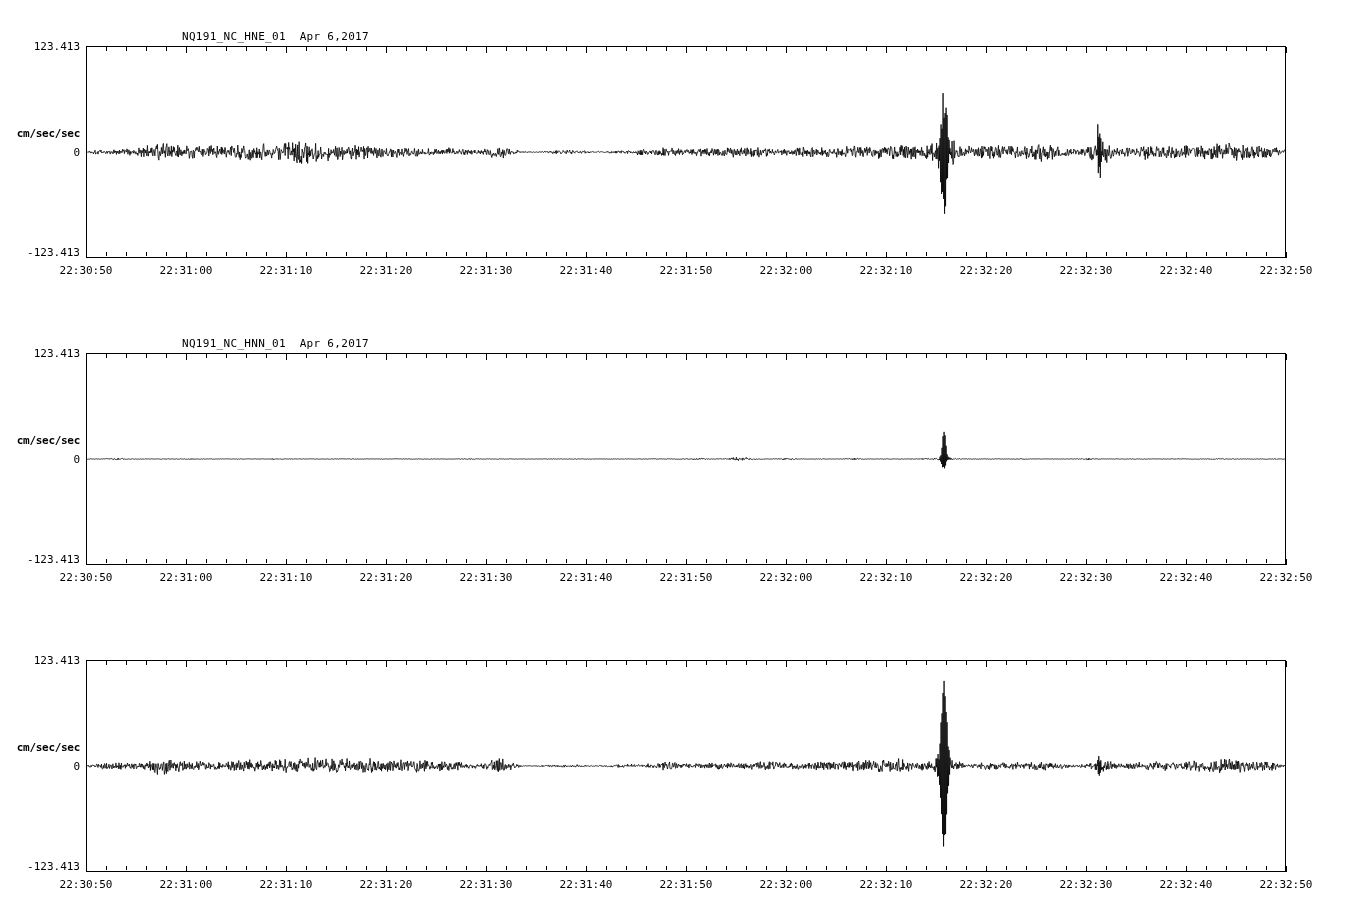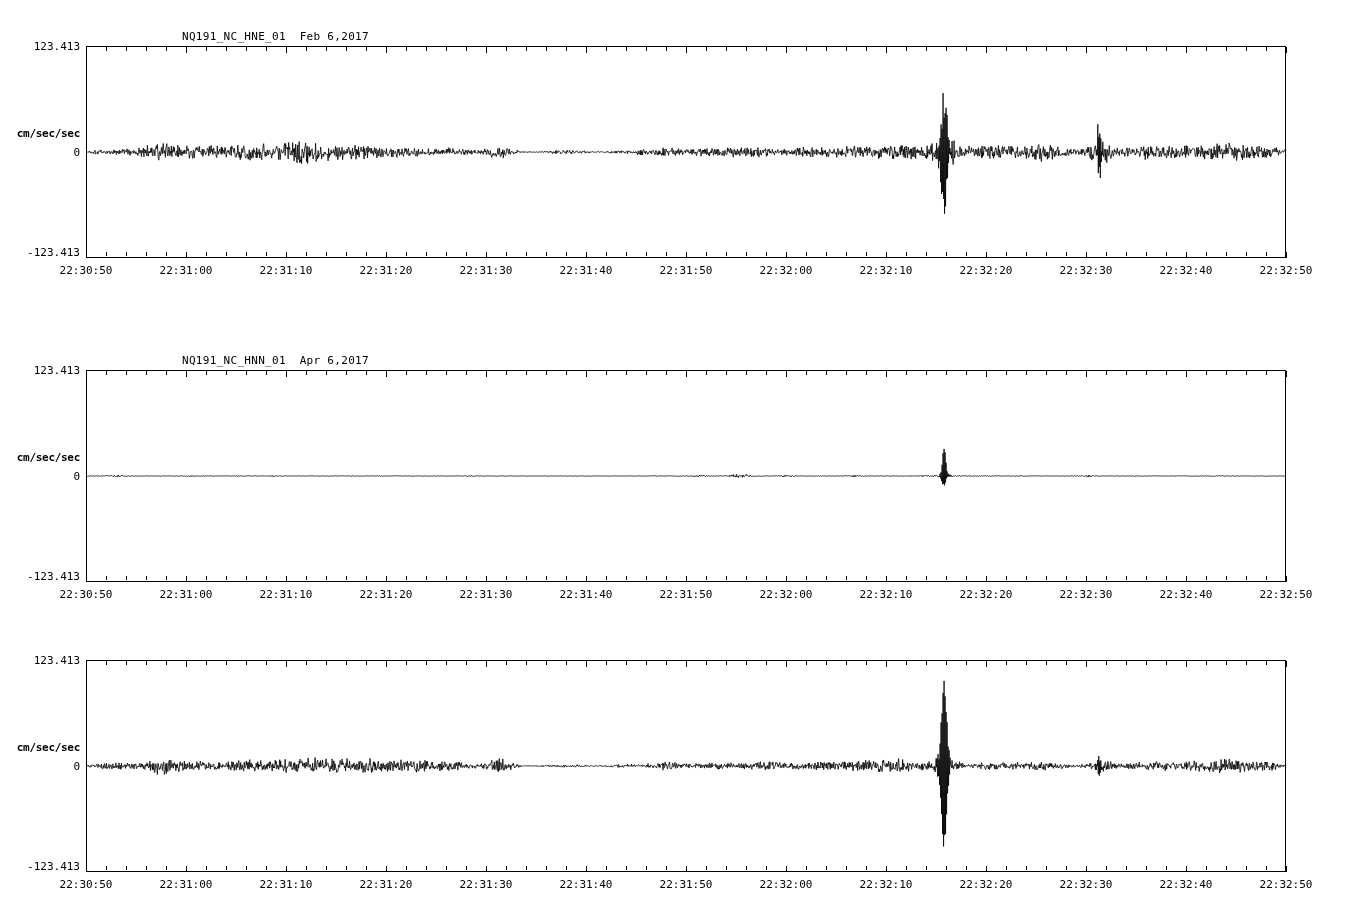--- a/index.html
+++ b/index.html
@@ -19,21 +19,21 @@
     width: 1358px;
     height: 924px;
   }
   .panel {
     position: absolute;
     left: 0;
     width: 1358px;
     height: 290px;
   }
   #panel-0 { top: 8px; }
-  #panel-1 { top: 332px; }
+  #panel-1 { top: 315px; }
   #panel-2 { top: 622px; }
 
   .plot-area {
     position: absolute;
     left: 86px;
     top: 38px;
     width: 1200px;
     height: 212px;
     border: 1px solid #000000;
     box-sizing: border-box;
@@ -102,21 +102,21 @@
     top: 0;
     display: block;
   }
 </style>
 </head>
 <body>
 
 <div class="page">
 
   <div class="panel" id="panel-0">
-    <div class="panel-title">NQ191_NC_HNE_01  Feb 6,2017</div>
+    <div class="panel-title">NQ191_NC_HNE_01  Apr 6,2017</div>
     <div class="yunits">cm/sec/sec</div>
     <div class="ylabel-top">123.413</div>
     <div class="ylabel-zero">0</div>
     <div class="ylabel-bot">-123.413</div>
     <div class="plot-area">
       <svg class="trace" width="1198" height="210" viewBox="0 0 1198 210">
           <path d="M0.00 105.60L0.50 104.90L1.00 104.88L1.50 104.93L2.00 105.36L2.50 104.12L3.00 105.40L3.49 105.77L3.99 104.77L4.49 106.07L4.99 105.55L5.49 104.91L5.99 105.44L6.49 106.88L6.99 105.45L7.49 104.92L7.99 103.18L8.49 106.97L8.98 106.83L9.48 106.17L9.98 105.58L10.48 104.70L10.98 107.15L11.48 104.58L11.98 104.65L12.48 103.65L12.98 103.54L13.48 104.59L13.98 102.98L14.48 105.66L14.98 104.93L15.47 105.52L15.97 106.05L16.47 104.66L16.97 104.65L17.47 104.47L17.97 105.26L18.47 106.30L18.97 106.65L19.47 104.56L19.97 104.13L20.47 106.31L20.97 104.52L21.46 104.52L21.96 104.62L22.46 104.31L22.96 106.64L23.46 107.14L23.96 104.58L24.46 105.38L24.96 104.61L25.46 105.21L25.96 106.91L26.46 104.90L26.95 102.75L27.45 105.78L27.95 103.80L28.45 105.23L28.95 104.13L29.45 107.45L29.95 104.22L30.45 105.71L30.95 104.15L31.45 105.40L31.95 106.90L32.45 103.12L32.95 106.44L33.44 104.25L33.94 104.95L34.44 104.61L34.94 105.81L35.44 102.32L35.94 104.36L36.44 103.56L36.94 102.64L37.44 106.67L37.94 103.60L38.44 103.62L38.94 104.61L39.43 104.98L39.93 101.81L40.43 103.00L40.93 107.25L41.43 105.02L41.93 102.82L42.43 104.75L42.93 108.38L43.43 104.41L43.93 106.81L44.43 105.25L44.92 104.47L45.42 104.74L45.92 104.45L46.42 106.22L46.92 103.36L47.42 104.34L47.92 106.27L48.42 106.71L48.92 104.59L49.42 106.60L49.92 107.20L50.42 106.02L50.92 108.46L51.41 105.56L51.91 100.89L52.41 102.55L52.91 106.29L53.41 103.01L53.91 103.52L54.41 109.73L54.91 103.56L55.41 105.63L55.91 104.14L56.41 101.03L56.91 109.78L57.40 102.25L57.90 103.05L58.40 106.10L58.90 102.86L59.40 106.15L59.90 108.97L60.40 98.39L60.90 106.14L61.40 109.14L61.90 104.49L62.40 106.01L62.89 104.25L63.39 105.63L63.89 101.32L64.39 105.39L64.89 100.82L65.39 107.99L65.89 108.91L66.39 103.65L66.89 102.57L67.39 104.46L67.89 108.82L68.39 101.89L68.89 100.46L69.38 98.80L69.88 102.01L70.38 97.27L70.88 106.47L71.38 111.52L71.88 113.15L72.38 104.69L72.88 104.53L73.38 108.82L73.88 106.72L74.38 100.43L74.88 104.01L75.37 106.96L75.87 98.43L76.37 96.42L76.87 106.13L77.37 106.09L77.87 103.66L78.37 110.33L78.87 101.27L79.37 98.93L79.87 96.64L80.37 107.00L80.87 109.02L81.36 105.77L81.86 99.86L82.36 102.56L82.86 108.73L83.36 104.40L83.86 106.91L84.36 98.94L84.86 109.60L85.36 103.35L85.86 105.18L86.36 99.60L86.85 104.41L87.35 100.51L87.85 105.76L88.35 106.53L88.85 108.47L89.35 105.51L89.85 103.89L90.35 109.25L90.85 98.13L91.35 109.99L91.85 105.52L92.35 100.44L92.84 107.56L93.34 108.00L93.84 102.72L94.34 104.41L94.84 108.89L95.34 104.66L95.84 106.98L96.34 106.80L96.84 103.47L97.34 106.51L97.84 102.90L98.34 105.61L98.84 106.69L99.33 106.76L99.83 98.85L100.33 103.62L100.83 102.70L101.33 101.66L101.83 105.04L102.33 111.37L102.83 108.88L103.33 104.64L103.83 104.30L104.33 103.99L104.82 104.96L105.32 110.09L105.82 111.40L106.32 103.18L106.82 104.37L107.32 110.92L107.82 104.19L108.32 103.91L108.82 101.37L109.32 100.46L109.82 103.25L110.32 100.47L110.81 101.19L111.31 103.97L111.81 104.86L112.31 99.25L112.81 104.73L113.31 104.89L113.81 104.22L114.31 107.22L114.81 107.68L115.31 102.03L115.81 109.46L116.31 107.46L116.81 102.25L117.30 104.51L117.80 104.18L118.30 107.57L118.80 107.34L119.30 105.93L119.80 105.71L120.30 101.39L120.80 102.46L121.30 102.20L121.80 108.96L122.30 99.44L122.79 104.14L123.29 106.48L123.79 98.71L124.29 98.50L124.79 104.58L125.29 102.21L125.79 107.68L126.29 103.27L126.79 101.01L127.29 106.48L127.79 105.85L128.29 104.72L128.78 106.38L129.28 109.08L129.78 110.61L130.28 98.97L130.78 106.52L131.28 107.36L131.78 104.09L132.28 104.07L132.78 102.00L133.28 106.58L133.78 106.15L134.28 99.93L134.78 107.50L135.27 100.64L135.77 105.82L136.27 102.78L136.77 103.32L137.27 107.09L137.77 100.52L138.27 100.61L138.77 105.22L139.27 110.22L139.77 106.26L140.27 104.54L140.76 103.40L141.26 105.24L141.76 103.58L142.26 107.28L142.76 107.29L143.26 102.58L143.76 100.10L144.26 108.65L144.76 98.90L145.26 100.53L145.76 101.56L146.26 102.80L146.75 105.51L147.25 101.12L147.75 104.41L148.25 109.78L148.75 110.23L149.25 110.12L149.75 106.32L150.25 107.24L150.75 98.05L151.25 103.22L151.75 107.79L152.25 110.47L152.75 104.93L153.24 112.66L153.74 107.41L154.24 110.52L154.74 101.44L155.24 102.69L155.74 105.65L156.24 101.65L156.74 98.89L157.24 102.99L157.74 103.34L158.24 109.43L158.74 111.20L159.23 109.71L159.73 109.29L160.23 106.91L160.73 109.93L161.23 112.34L161.73 109.15L162.23 102.84L162.73 111.97L163.23 113.22L163.73 105.36L164.23 110.70L164.73 111.33L165.22 103.23L165.72 110.03L166.22 110.55L166.72 101.51L167.22 105.27L167.72 103.69L168.22 107.02L168.72 105.84L169.22 111.00L169.72 100.78L170.22 110.71L170.71 104.74L171.21 106.21L171.71 107.22L172.21 102.05L172.71 111.00L173.21 104.82L173.71 106.66L174.21 109.60L174.71 112.77L175.21 104.93L175.71 104.35L176.21 98.06L176.70 96.64L177.20 104.87L177.70 106.67L178.20 109.45L178.70 104.77L179.20 107.45L179.70 109.06L180.20 102.85L180.70 105.58L181.20 108.03L181.70 104.39L182.20 102.95L182.69 103.71L183.19 107.07L183.69 106.69L184.19 108.31L184.69 111.12L185.19 105.91L185.69 107.80L186.19 102.38L186.69 103.66L187.19 106.66L187.69 106.22L188.19 104.83L188.69 102.29L189.18 100.87L189.68 99.08L190.18 101.44L190.68 103.13L191.18 104.55L191.68 112.73L192.18 101.12L192.68 106.43L193.18 112.53L193.68 107.03L194.18 102.56L194.68 103.94L195.17 104.35L195.67 106.08L196.17 105.59L196.67 103.25L197.17 98.99L197.67 96.47L198.17 108.53L198.67 96.45L199.17 100.85L199.67 101.02L200.17 102.13L200.67 100.20L201.16 111.87L201.66 95.45L202.16 102.08L202.66 100.56L203.16 107.80L203.66 108.02L204.16 105.79L204.66 103.86L205.16 108.13L205.66 95.66L206.16 104.86L206.65 101.91L207.15 113.91L207.65 101.23L208.15 110.26L208.65 97.21L209.15 104.82L209.65 114.17L210.15 115.90L210.65 97.93L211.15 111.01L211.65 112.51L212.15 94.61L212.64 115.62L213.14 112.99L213.64 115.15L214.14 109.06L214.64 116.62L215.14 102.06L215.64 105.03L216.14 105.02L216.64 110.88L217.14 107.47L217.64 100.73L218.14 99.69L218.63 95.95L219.13 102.61L219.63 114.81L220.13 99.17L220.63 116.43L221.13 105.83L221.63 107.90L222.13 99.82L222.63 109.81L223.13 103.58L223.63 108.70L224.13 104.38L224.63 102.59L225.12 101.77L225.62 107.96L226.12 112.04L226.62 109.99L227.12 107.20L227.62 107.04L228.12 106.06L228.62 96.34L229.12 114.50L229.62 111.51L230.12 108.56L230.62 111.83L231.11 103.60L231.61 110.27L232.11 108.08L232.61 107.20L233.11 106.92L233.61 99.97L234.11 104.53L234.61 111.98L235.11 108.77L235.61 107.41L236.11 106.96L236.61 109.51L237.10 105.38L237.60 106.48L238.10 105.12L238.60 107.22L239.10 107.11L239.60 107.29L240.10 107.54L240.60 107.03L241.10 113.90L241.60 101.38L242.10 110.59L242.60 106.29L243.09 107.90L243.59 107.84L244.09 102.75L244.59 106.29L245.09 106.15L245.59 104.73L246.09 105.68L246.59 102.48L247.09 105.26L247.59 108.23L248.09 104.37L248.58 99.29L249.08 109.62L249.58 108.11L250.08 100.81L250.58 112.46L251.08 112.30L251.58 106.16L252.08 100.50L252.58 101.99L253.08 109.56L253.58 104.20L254.08 107.39L254.57 106.82L255.07 100.21L255.57 112.81L256.07 108.86L256.57 105.08L257.07 103.21L257.57 107.47L258.07 107.06L258.57 104.38L259.07 105.88L259.57 106.25L260.07 102.15L260.56 106.08L261.06 102.46L261.56 100.12L262.06 100.65L262.56 105.78L263.06 107.32L263.56 103.84L264.06 110.87L264.56 112.12L265.06 104.46L265.56 101.07L266.06 108.85L266.56 105.49L267.05 105.72L267.55 103.64L268.05 98.17L268.55 104.44L269.05 112.30L269.55 102.11L270.05 107.77L270.55 102.92L271.05 107.83L271.55 99.65L272.05 110.12L272.55 105.48L273.04 104.70L273.54 103.44L274.04 100.06L274.54 102.05L275.04 104.56L275.54 103.17L276.04 104.50L276.54 99.37L277.04 112.10L277.54 101.48L278.04 108.21L278.54 108.43L279.03 103.95L279.53 100.98L280.03 100.97L280.53 110.99L281.03 99.23L281.53 105.14L282.03 104.39L282.53 103.00L283.03 100.96L283.53 104.96L284.03 106.46L284.52 101.14L285.02 106.37L285.52 106.18L286.02 103.57L286.52 108.44L287.02 105.21L287.52 100.58L288.02 104.42L288.52 106.36L289.02 101.46L289.52 108.98L290.02 110.98L290.51 106.04L291.01 102.90L291.51 108.68L292.01 109.06L292.51 101.26L293.01 103.69L293.51 109.20L294.01 110.20L294.51 106.89L295.01 101.91L295.51 106.15L296.01 109.50L296.50 105.69L297.00 103.50L297.50 104.48L298.00 105.08L298.50 107.03L299.00 105.73L299.50 101.47L300.00 107.81L300.50 107.89L301.00 108.95L301.50 107.08L302.00 106.71L302.50 104.78L302.99 105.03L303.49 102.26L303.99 101.80L304.49 109.95L304.99 103.00L305.49 106.97L305.99 110.05L306.49 103.04L306.99 105.38L307.49 106.47L307.99 105.90L308.49 104.30L308.98 105.88L309.48 108.83L309.98 110.50L310.48 105.33L310.98 102.13L311.48 105.52L311.98 102.12L312.48 108.41L312.98 105.35L313.48 105.49L313.98 106.38L314.48 107.57L314.97 101.88L315.47 106.69L315.97 106.96L316.47 109.41L316.97 105.41L317.47 105.95L317.97 101.09L318.47 104.41L318.97 103.36L319.47 101.79L319.97 107.36L320.47 104.08L320.96 103.81L321.46 101.58L321.96 108.93L322.46 106.52L322.96 107.56L323.46 107.71L323.96 105.98L324.46 104.11L324.96 104.24L325.46 106.25L325.96 107.12L326.46 106.99L326.95 105.28L327.45 101.44L327.95 105.33L328.45 108.80L328.95 109.31L329.45 106.61L329.95 103.76L330.45 109.22L330.95 106.67L331.45 102.12L331.95 107.32L332.45 106.58L332.94 106.63L333.44 104.65L333.94 106.41L334.44 105.55L334.94 107.07L335.44 102.39L335.94 105.59L336.44 106.13L336.94 105.93L337.44 105.14L337.94 107.20L338.43 105.69L338.93 106.82L339.43 106.31L339.93 105.67L340.43 106.10L340.93 105.26L341.43 101.49L341.93 106.74L342.43 108.11L342.93 106.90L343.43 105.00L343.93 107.01L344.42 105.28L344.92 104.82L345.42 105.48L345.92 106.56L346.42 107.65L346.92 104.84L347.42 106.59L347.92 102.18L348.42 105.39L348.92 103.10L349.42 102.24L349.92 106.55L350.41 105.05L350.91 105.19L351.41 103.31L351.91 106.87L352.41 106.19L352.91 104.45L353.41 106.71L353.91 104.43L354.41 105.38L354.91 103.08L355.41 107.05L355.91 103.09L356.40 105.37L356.90 103.49L357.40 105.96L357.90 106.31L358.40 105.22L358.90 104.16L359.40 102.42L359.90 106.46L360.40 102.25L360.90 104.99L361.40 104.17L361.90 100.66L362.39 106.25L362.89 101.58L363.39 102.46L363.89 105.62L364.39 105.87L364.89 105.67L365.39 105.77L365.89 101.53L366.39 105.21L366.89 103.81L367.39 105.52L367.89 107.08L368.38 105.81L368.88 106.71L369.38 105.77L369.88 104.09L370.38 105.26L370.88 106.56L371.38 104.89L371.88 104.87L372.38 102.63L372.88 105.12L373.38 104.91L373.88 105.37L374.38 107.22L374.87 104.95L375.37 103.55L375.87 102.24L376.37 104.63L376.87 107.47L377.37 105.44L377.87 107.74L378.37 103.19L378.87 105.56L379.37 104.07L379.87 103.56L380.37 107.39L380.86 103.35L381.36 103.12L381.86 105.37L382.36 105.93L382.86 104.14L383.36 106.55L383.86 104.32L384.36 103.26L384.86 107.34L385.36 104.90L385.86 104.36L386.36 104.28L386.85 103.77L387.35 105.92L387.85 103.02L388.35 105.22L388.85 105.85L389.35 105.75L389.85 106.49L390.35 105.94L390.85 105.85L391.35 103.30L391.85 105.73L392.35 105.48L392.84 104.31L393.34 106.96L393.84 104.99L394.34 103.48L394.84 105.77L395.34 104.63L395.84 106.11L396.34 107.43L396.84 104.02L397.34 104.71L397.84 101.90L398.34 105.02L398.83 103.85L399.33 107.36L399.83 107.50L400.33 102.65L400.83 103.87L401.33 103.76L401.83 107.43L402.33 107.57L402.83 107.06L403.33 103.54L403.83 107.32L404.33 108.94L404.82 110.50L405.32 107.30L405.82 108.38L406.32 106.15L406.82 107.30L407.32 108.51L407.82 107.46L408.32 106.25L408.82 108.50L409.32 109.52L409.82 106.89L410.32 106.64L410.81 101.67L411.31 106.03L411.81 107.54L412.31 100.92L412.81 103.99L413.31 109.46L413.81 109.58L414.31 108.16L414.81 104.93L415.31 106.80L415.81 102.62L416.30 111.06L416.80 104.40L417.30 103.39L417.80 107.93L418.30 108.51L418.80 107.66L419.30 104.87L419.80 101.73L420.30 101.80L420.80 102.11L421.30 106.19L421.80 106.93L422.29 101.95L422.79 105.81L423.29 107.40L423.79 104.90L424.29 105.06L424.79 104.23L425.29 105.28L425.79 104.91L426.29 105.06L426.79 107.07L427.29 106.18L427.79 105.62L428.28 105.15L428.78 106.27L429.28 105.07L429.78 105.89L430.28 102.99L430.78 104.73L431.28 104.36L431.78 103.96L432.28 105.01L432.78 105.18L433.28 105.69L433.78 104.61L434.27 105.17L434.77 105.05L435.27 104.94L435.77 104.74L436.27 105.55L436.77 104.55L437.27 105.12L437.77 105.33L438.27 104.66L438.77 104.79L439.27 105.37L439.77 104.82L440.26 105.60L440.76 105.15L441.26 105.01L441.76 104.83L442.26 104.58L442.76 105.34L443.26 104.58L443.76 105.05L444.26 104.96L444.76 105.29L445.26 105.33L445.76 105.31L446.25 104.74L446.75 105.06L447.25 105.30L447.75 105.21L448.25 105.11L448.75 105.30L449.25 105.10L449.75 104.81L450.25 105.08L450.75 105.27L451.25 105.11L451.75 105.46L452.25 104.72L452.74 104.79L453.24 104.70L453.74 105.30L454.24 105.45L454.74 104.51L455.24 104.38L455.74 104.81L456.24 105.46L456.74 105.28L457.24 104.83L457.74 104.03L458.24 105.10L458.73 104.96L459.23 104.59L459.73 104.74L460.23 104.99L460.73 104.42L461.23 105.95L461.73 105.67L462.23 105.00L462.73 104.42L463.23 105.28L463.73 104.17L464.23 105.27L464.72 105.22L465.22 105.13L465.72 106.67L466.22 105.89L466.72 104.51L467.22 104.95L467.72 106.04L468.22 105.91L468.72 103.67L469.22 106.79L469.72 103.60L470.22 104.18L470.71 105.79L471.21 104.32L471.71 103.83L472.21 103.97L472.71 104.45L473.21 104.94L473.71 106.71L474.21 105.99L474.71 106.22L475.21 105.56L475.71 104.73L476.21 103.37L476.70 104.48L477.20 105.19L477.70 105.36L478.20 104.53L478.70 105.82L479.20 106.82L479.70 104.36L480.20 103.11L480.70 104.99L481.20 105.38L481.70 104.72L482.20 104.31L482.69 103.08L483.19 105.46L483.69 106.25L484.19 105.01L484.69 106.83L485.19 105.39L485.69 103.37L486.19 104.54L486.69 104.41L487.19 105.55L487.69 106.19L488.18 104.85L488.68 104.85L489.18 104.23L489.68 104.20L490.18 103.86L490.68 104.65L491.18 105.77L491.68 105.27L492.18 106.01L492.68 105.52L493.18 104.18L493.68 104.84L494.17 105.99L494.67 106.32L495.17 104.54L495.67 104.17L496.17 104.73L496.67 104.59L497.17 103.87L497.67 103.81L498.17 106.25L498.67 104.85L499.17 105.10L499.67 105.39L500.16 104.77L500.66 105.00L501.16 104.69L501.66 105.80L502.16 104.89L502.66 105.93L503.16 105.02L503.66 104.83L504.16 104.95L504.66 104.99L505.16 104.69L505.66 104.51L506.15 105.30L506.65 104.87L507.15 104.97L507.65 105.30L508.15 105.11L508.65 105.22L509.15 105.08L509.65 105.12L510.15 105.13L510.65 104.60L511.15 104.15L511.65 104.32L512.14 105.11L512.64 105.47L513.14 105.07L513.64 104.76L514.14 104.94L514.64 104.62L515.14 104.58L515.64 104.85L516.14 104.97L516.64 105.42L517.14 105.23L517.64 105.47L518.13 105.46L518.63 105.20L519.13 104.96L519.63 104.98L520.13 105.42L520.63 104.33L521.13 104.36L521.63 105.45L522.13 105.94L522.63 106.06L523.13 104.99L523.63 105.29L524.13 106.19L524.62 104.33L525.12 104.76L525.62 105.07L526.12 105.76L526.62 104.75L527.12 104.33L527.62 105.12L528.12 106.01L528.62 104.19L529.12 106.24L529.62 104.31L530.12 105.61L530.61 104.61L531.11 103.98L531.61 103.86L532.11 105.03L532.61 105.52L533.11 104.12L533.61 104.75L534.11 106.16L534.61 103.83L535.11 103.73L535.61 104.50L536.11 104.94L536.60 104.43L537.10 105.77L537.60 105.22L538.10 106.34L538.60 105.72L539.10 104.61L539.60 104.60L540.10 104.09L540.60 106.65L541.10 103.91L541.60 103.75L542.10 104.06L542.59 104.87L543.09 104.34L543.59 106.01L544.09 104.81L544.59 105.20L545.09 105.79L545.59 106.05L546.09 105.04L546.59 104.66L547.09 105.90L547.59 105.24L548.09 105.98L548.58 104.64L549.08 104.69L549.58 105.97L550.08 105.98L550.58 108.00L551.08 103.77L551.58 104.60L552.08 107.17L552.58 107.00L553.08 103.53L553.58 107.74L554.08 103.13L554.57 107.86L555.07 104.56L555.57 107.73L556.07 103.38L556.57 102.31L557.07 103.76L557.57 105.63L558.07 104.85L558.57 107.03L559.07 103.95L559.57 105.01L560.07 105.07L560.56 107.35L561.06 107.28L561.56 106.36L562.06 104.81L562.56 104.34L563.06 103.90L563.56 105.85L564.06 104.32L564.56 106.91L565.06 103.72L565.56 103.61L566.05 103.83L566.55 103.66L567.05 105.83L567.55 105.91L568.05 107.80L568.55 104.10L569.05 103.24L569.55 105.43L570.05 107.26L570.55 108.09L571.05 104.58L571.55 107.58L572.04 103.61L572.54 107.17L573.04 104.30L573.54 106.28L574.04 105.94L574.54 108.46L575.04 106.35L575.54 107.69L576.04 100.70L576.54 108.34L577.04 102.20L577.54 107.80L578.03 108.62L578.53 106.17L579.03 101.91L579.53 103.97L580.03 104.08L580.53 105.30L581.03 104.21L581.53 108.36L582.03 105.32L582.53 104.94L583.03 104.04L583.53 103.95L584.02 103.81L584.52 104.26L585.02 100.93L585.52 103.33L586.02 106.90L586.52 103.35L587.02 103.91L587.52 107.30L588.02 106.65L588.52 108.51L589.02 103.73L589.52 106.42L590.01 104.56L590.51 103.44L591.01 106.37L591.51 101.62L592.01 104.09L592.51 107.54L593.01 103.98L593.51 105.37L594.01 102.66L594.51 105.17L595.01 103.80L595.51 107.75L596.00 106.29L596.50 106.42L597.00 105.19L597.50 104.02L598.00 103.37L598.50 105.74L599.00 103.53L599.50 103.82L600.00 102.48L600.50 104.74L601.00 104.54L601.50 103.40L601.99 106.20L602.49 106.36L602.99 104.74L603.49 106.05L603.99 102.60L604.49 104.03L604.99 107.50L605.49 102.69L605.99 106.19L606.49 102.49L606.99 104.44L607.49 106.35L607.98 105.48L608.48 106.41L608.98 105.14L609.48 108.66L609.98 106.10L610.48 105.90L610.98 103.93L611.48 102.95L611.98 102.40L612.48 104.75L612.98 103.42L613.48 101.87L613.97 109.17L614.47 104.97L614.97 105.05L615.47 103.00L615.97 106.77L616.47 103.19L616.97 104.77L617.47 102.26L617.97 106.65L618.47 102.62L618.97 105.87L619.47 107.54L619.96 101.47L620.46 106.34L620.96 106.58L621.46 108.19L621.96 105.38L622.46 108.94L622.96 105.01L623.46 105.53L623.96 103.67L624.46 105.80L624.96 101.46L625.46 103.12L625.95 104.65L626.45 108.25L626.95 104.40L627.45 102.31L627.95 106.42L628.45 107.31L628.95 102.60L629.45 106.81L629.95 102.98L630.45 102.24L630.95 108.52L631.45 102.38L631.94 103.77L632.44 107.93L632.94 105.28L633.44 105.62L633.94 105.53L634.44 108.22L634.94 107.86L635.44 108.21L635.94 103.83L636.44 105.66L636.94 108.49L637.44 109.06L637.93 103.23L638.43 106.41L638.93 106.48L639.43 107.68L639.93 107.37L640.43 100.83L640.93 104.84L641.43 101.59L641.93 102.81L642.43 104.17L642.93 105.91L643.43 101.05L643.92 102.44L644.42 106.50L644.92 102.72L645.42 105.16L645.92 108.35L646.42 110.25L646.92 103.43L647.42 102.23L647.92 106.24L648.42 107.71L648.92 103.74L649.42 105.85L649.91 108.08L650.41 102.15L650.91 103.78L651.41 106.98L651.91 104.01L652.41 106.43L652.91 108.73L653.41 102.58L653.91 104.96L654.41 100.73L654.91 106.09L655.41 107.03L655.90 106.90L656.40 103.59L656.90 103.54L657.40 106.38L657.90 101.46L658.40 106.90L658.90 109.04L659.40 107.40L659.90 101.07L660.40 100.90L660.90 107.41L661.40 102.61L661.89 105.28L662.39 106.06L662.89 106.69L663.39 107.09L663.89 101.41L664.39 109.69L664.89 104.29L665.39 108.20L665.89 107.60L666.39 109.44L666.89 103.19L667.39 108.22L667.88 103.01L668.38 103.74L668.88 102.93L669.38 103.27L669.88 104.55L670.38 108.40L670.88 100.47L671.38 103.76L671.88 110.16L672.38 106.77L672.88 106.95L673.38 103.12L673.88 107.80L674.37 108.11L674.87 105.43L675.37 103.74L675.87 103.22L676.37 105.98L676.87 103.13L677.37 103.06L677.87 103.96L678.37 101.64L678.87 103.72L679.37 109.39L679.87 106.51L680.36 108.37L680.86 102.55L681.36 104.25L681.86 102.59L682.36 101.91L682.86 106.23L683.36 104.04L683.86 105.80L684.36 106.23L684.86 105.96L685.36 102.30L685.86 105.50L686.35 105.05L686.85 106.53L687.35 107.94L687.85 106.11L688.35 103.76L688.85 105.25L689.35 105.74L689.85 104.79L690.35 103.74L690.85 102.45L691.35 106.04L691.85 105.61L692.34 104.68L692.84 105.31L693.34 104.15L693.84 104.86L694.34 103.50L694.84 107.96L695.34 104.91L695.84 104.73L696.34 103.22L696.84 106.68L697.34 102.09L697.84 106.01L698.33 106.30L698.83 103.47L699.33 106.13L699.83 108.34L700.33 104.00L700.83 104.15L701.33 104.59L701.83 103.55L702.33 106.26L702.83 106.96L703.33 104.94L703.83 106.94L704.32 106.30L704.82 103.56L705.32 104.59L705.82 107.44L706.32 106.04L706.82 104.32L707.32 106.91L707.82 103.17L708.32 102.90L708.82 105.41L709.32 108.58L709.82 104.27L710.31 100.95L710.81 104.32L711.31 101.75L711.81 108.01L712.31 107.89L712.81 100.90L713.31 106.30L713.81 107.27L714.31 107.20L714.81 107.60L715.31 105.23L715.81 109.53L716.30 100.11L716.80 102.07L717.30 103.50L717.80 106.84L718.30 103.76L718.80 106.56L719.30 104.05L719.80 108.91L720.30 103.00L720.80 106.08L721.30 106.84L721.80 104.51L722.29 107.06L722.79 104.89L723.29 108.95L723.79 109.86L724.29 102.78L724.79 101.26L725.29 100.54L725.79 109.69L726.29 104.52L726.79 103.03L727.29 105.82L727.79 107.17L728.28 104.81L728.78 105.37L729.28 102.09L729.78 107.97L730.28 105.86L730.78 103.05L731.28 104.56L731.78 106.26L732.28 105.70L732.78 107.06L733.28 105.18L733.78 107.70L734.27 106.30L734.77 100.56L735.27 108.50L735.77 103.40L736.27 106.92L736.77 107.10L737.27 104.13L737.77 105.43L738.27 102.98L738.77 107.20L739.27 106.09L739.77 109.73L740.26 105.04L740.76 106.24L741.26 109.74L741.76 109.16L742.26 103.47L742.76 102.29L743.26 104.67L743.76 104.79L744.26 106.02L744.76 106.15L745.26 104.73L745.76 106.63L746.25 105.74L746.75 103.34L747.25 102.18L747.75 106.00L748.25 106.71L748.75 106.98L749.25 105.41L749.75 110.37L750.25 104.83L750.75 101.55L751.25 101.81L751.74 107.69L752.24 105.78L752.74 104.32L753.24 104.64L753.74 107.71L754.24 104.15L754.74 108.75L755.24 102.48L755.74 107.35L756.24 107.19L756.74 106.01L757.24 105.75L757.73 106.86L758.23 107.66L758.73 109.72L759.23 104.76L759.73 99.28L760.23 101.32L760.73 106.23L761.23 103.22L761.73 102.31L762.23 102.64L762.73 103.20L763.23 103.11L763.72 101.46L764.22 104.71L764.72 102.82L765.22 108.58L765.72 108.19L766.22 102.30L766.72 103.17L767.22 98.92L767.72 100.08L768.22 108.57L768.72 110.23L769.22 104.86L769.71 104.58L770.21 105.07L770.71 100.26L771.21 103.41L771.71 105.83L772.21 102.31L772.71 100.55L773.21 108.60L773.71 100.48L774.21 104.19L774.71 106.27L775.21 103.34L775.70 108.98L776.20 109.74L776.70 105.36L777.20 104.17L777.70 100.99L778.20 105.70L778.70 102.78L779.20 103.94L779.70 99.89L780.20 108.35L780.70 103.20L781.20 101.64L781.69 102.91L782.19 106.05L782.69 100.32L783.19 101.99L783.69 104.29L784.19 104.50L784.69 108.33L785.19 108.93L785.69 109.63L786.19 103.40L786.69 103.38L787.19 103.08L787.68 108.49L788.18 108.12L788.68 103.33L789.18 106.53L789.68 104.37L790.18 106.29L790.68 105.82L791.18 104.16L791.68 111.66L792.18 105.94L792.68 110.47L793.18 102.54L793.67 105.78L794.17 109.92L794.67 103.01L795.17 101.73L795.67 101.34L796.17 105.60L796.67 101.85L797.17 103.35L797.67 100.02L798.17 105.85L798.67 100.96L799.17 105.05L799.66 102.35L800.16 107.14L800.66 102.63L801.16 101.06L801.66 101.03L802.16 103.37L802.66 108.78L803.16 104.38L803.66 99.29L804.16 100.71L804.66 100.89L805.16 105.06L805.65 111.57L806.15 107.88L806.65 111.93L807.15 105.56L807.65 99.95L808.15 106.26L808.65 104.44L809.15 109.50L809.65 107.38L810.15 104.81L810.65 109.77L811.15 107.00L811.64 108.47L812.14 105.04L812.64 103.69L813.14 99.96L813.64 107.86L814.14 98.26L814.64 104.51L815.14 98.77L815.64 100.55L816.14 108.47L816.64 102.38L817.14 110.35L817.63 99.94L818.13 107.95L818.63 110.89L819.13 99.03L819.63 103.09L820.13 106.38L820.63 110.70L821.13 100.04L821.63 102.00L822.13 107.47L822.63 103.81L823.13 105.67L823.63 101.94L824.12 112.16L824.62 101.91L825.12 107.23L825.62 109.49L826.12 100.41L826.62 108.28L827.12 109.90L827.62 100.61L828.12 99.79L828.62 111.61L829.12 103.06L829.62 104.11L830.11 105.67L830.61 102.07L831.11 105.94L831.61 103.68L832.11 105.55L832.61 103.78L833.11 108.22L833.61 103.89L834.11 104.38L834.61 100.30L835.11 108.83L835.61 103.63L836.10 103.85L836.60 105.41L837.10 109.06L837.60 106.26L838.10 107.58L838.60 110.49L839.10 108.37L839.60 111.75L840.10 98.76L840.60 110.24L841.10 104.80L841.60 106.16L842.09 102.31L842.59 107.08L843.09 107.64L843.59 100.55L844.09 98.48L844.59 106.42L845.09 96.57L845.59 113.58L846.09 106.31L846.59 105.81L847.09 106.96L847.59 109.88L848.08 105.36L848.58 103.65L849.08 111.87L849.58 96.00L850.08 112.14L850.58 102.08L851.08 100.87L851.58 121.30L852.08 98.66L852.58 113.79L853.08 91.20L853.58 135.16L854.07 77.42L854.57 147.01L855.07 81.78L855.57 144.88L856.07 46.13L856.57 151.91L857.07 70.87L857.57 166.73L858.07 66.12L858.57 159.27L859.07 60.71L859.57 132.26L860.06 68.00L860.56 131.02L861.06 90.33L861.56 115.96L862.06 92.85L862.56 106.90L863.06 101.26L863.56 107.91L864.06 104.88L864.56 111.29L865.06 94.09L865.56 110.94L866.05 117.53L866.55 115.52L867.05 93.68L867.55 111.02L868.05 107.67L868.55 107.17L869.05 103.40L869.55 104.78L870.05 103.89L870.55 107.72L871.05 109.43L871.55 108.98L872.04 109.87L872.54 102.32L873.04 99.60L873.54 104.00L874.04 108.70L874.54 101.77L875.04 106.32L875.54 108.34L876.04 106.57L876.54 105.41L877.04 106.52L877.54 109.00L878.03 104.74L878.53 101.77L879.03 107.23L879.53 103.60L880.03 102.89L880.53 104.99L881.03 104.38L881.53 106.35L882.03 98.93L882.53 102.18L883.03 103.55L883.53 105.89L884.02 105.24L884.52 100.69L885.02 103.23L885.52 104.65L886.02 103.77L886.52 102.21L887.02 106.12L887.52 108.88L888.02 104.77L888.52 102.46L889.02 107.43L889.52 105.29L890.01 102.31L890.51 108.16L891.01 109.13L891.51 100.71L892.01 106.89L892.51 109.04L893.01 106.23L893.51 101.72L894.01 103.69L894.51 111.09L895.01 99.04L895.51 110.26L896.00 104.52L896.50 108.37L897.00 99.60L897.50 101.79L898.00 99.89L898.50 101.79L899.00 104.74L899.50 103.81L900.00 101.94L900.50 104.59L901.00 109.03L901.49 100.43L901.99 100.44L902.49 109.35L902.99 111.65L903.49 101.95L903.99 99.05L904.49 103.94L904.99 99.93L905.49 108.89L905.99 106.75L906.49 111.23L906.99 104.75L907.48 109.29L907.98 104.16L908.48 100.56L908.98 100.78L909.48 103.76L909.98 108.19L910.48 108.04L910.98 102.91L911.48 98.37L911.98 110.39L912.48 102.68L912.98 107.20L913.47 110.54L913.97 105.50L914.47 103.64L914.97 102.00L915.47 99.50L915.97 106.94L916.47 102.87L916.97 100.78L917.47 99.83L917.97 104.01L918.47 103.41L918.97 105.07L919.46 106.49L919.96 102.62L920.46 107.34L920.96 103.86L921.46 101.74L921.96 99.19L922.46 103.20L922.96 106.77L923.46 105.08L923.96 99.17L924.46 107.72L924.96 99.62L925.45 104.24L925.95 101.42L926.45 103.95L926.95 105.31L927.45 105.70L927.95 107.38L928.45 110.96L928.95 104.57L929.45 105.70L929.95 104.11L930.45 99.95L930.95 109.77L931.44 109.22L931.94 108.16L932.44 106.25L932.94 104.49L933.44 108.96L933.94 109.03L934.44 105.55L934.94 103.59L935.44 106.89L935.94 106.27L936.44 107.65L936.94 105.88L937.43 102.31L937.93 99.59L938.43 107.64L938.93 105.03L939.43 111.69L939.93 101.08L940.43 106.35L940.93 106.24L941.43 110.45L941.93 109.88L942.43 107.97L942.93 104.99L943.42 101.99L943.92 102.90L944.42 106.05L944.92 98.97L945.42 109.97L945.92 107.36L946.42 109.22L946.92 104.79L947.42 106.76L947.92 112.29L948.42 102.79L948.92 112.45L949.41 105.39L949.91 102.93L950.41 106.47L950.91 100.65L951.41 98.37L951.91 97.58L952.41 110.33L952.91 111.91L953.41 101.55L953.91 110.33L954.41 114.58L954.91 106.00L955.40 105.38L955.90 102.89L956.40 99.70L956.90 108.34L957.40 108.81L957.90 101.96L958.40 109.94L958.90 106.97L959.40 108.45L959.90 104.86L960.40 112.29L960.90 104.99L961.39 109.55L961.89 110.91L962.39 106.99L962.89 100.92L963.39 98.13L963.89 103.82L964.39 100.19L964.89 106.37L965.39 112.42L965.89 101.51L966.39 102.76L966.89 105.79L967.38 109.79L967.88 106.29L968.38 104.12L968.88 108.61L969.38 104.11L969.88 103.04L970.38 101.86L970.88 99.80L971.38 108.75L971.88 103.10L972.38 106.79L972.88 108.44L973.38 107.97L973.87 108.73L974.37 107.21L974.87 107.02L975.37 106.08L975.87 108.02L976.37 107.38L976.87 106.44L977.37 108.15L977.87 105.91L978.37 105.54L978.87 109.01L979.37 107.11L979.86 107.15L980.36 102.31L980.86 105.82L981.36 108.49L981.86 107.80L982.36 103.30L982.86 105.59L983.36 105.76L983.86 102.10L984.36 107.13L984.86 105.41L985.36 105.93L985.85 105.38L986.35 106.43L986.85 102.10L987.35 103.85L987.85 103.92L988.35 103.46L988.85 107.16L989.35 104.72L989.85 105.13L990.35 103.13L990.85 103.29L991.35 104.55L991.84 107.70L992.34 105.48L992.84 104.66L993.34 106.76L993.84 105.69L994.34 102.25L994.84 107.63L995.34 102.55L995.84 105.88L996.34 102.53L996.84 103.64L997.34 105.73L997.83 108.64L998.33 106.18L998.83 105.94L999.33 102.38L999.83 103.63L1000.33 105.72L1000.83 100.12L1001.33 104.89L1001.83 100.43L1002.33 107.89L1002.83 109.41L1003.33 111.41L1003.82 100.17L1004.32 102.51L1004.82 113.12L1005.32 107.51L1005.82 111.81L1006.32 111.61L1006.82 107.37L1007.32 103.14L1007.82 100.81L1008.32 98.75L1008.82 102.82L1009.32 108.57L1009.81 102.68L1010.31 108.04L1010.81 77.34L1011.31 126.12L1011.81 89.87L1012.31 119.74L1012.81 86.60L1013.31 130.88L1013.81 91.28L1014.31 114.96L1014.81 104.37L1015.31 108.14L1015.80 94.82L1016.30 109.00L1016.80 109.85L1017.30 102.14L1017.80 103.60L1018.30 113.31L1018.80 102.33L1019.30 106.92L1019.80 115.66L1020.30 102.55L1020.80 103.95L1021.30 108.77L1021.79 106.88L1022.29 98.55L1022.79 106.42L1023.29 109.58L1023.79 111.47L1024.29 110.20L1024.79 106.31L1025.29 103.57L1025.79 105.98L1026.29 109.24L1026.79 107.55L1027.29 102.35L1027.78 104.91L1028.28 103.94L1028.78 103.96L1029.28 107.35L1029.78 105.23L1030.28 101.10L1030.78 105.54L1031.28 106.26L1031.78 104.85L1032.28 108.62L1032.78 103.58L1033.28 103.46L1033.77 103.47L1034.27 104.28L1034.77 107.11L1035.27 101.98L1035.77 104.30L1036.27 106.89L1036.77 105.95L1037.27 105.77L1037.77 109.34L1038.27 106.86L1038.77 106.52L1039.27 103.65L1039.76 101.00L1040.26 100.94L1040.76 109.31L1041.26 106.81L1041.76 103.71L1042.26 101.07L1042.76 102.74L1043.26 105.49L1043.76 106.96L1044.26 105.85L1044.76 105.27L1045.26 102.23L1045.75 105.64L1046.25 104.31L1046.75 102.71L1047.25 103.97L1047.75 105.79L1048.25 108.07L1048.75 106.47L1049.25 106.67L1049.75 101.68L1050.25 104.95L1050.75 105.33L1051.24 104.43L1051.74 104.59L1052.24 107.17L1052.74 109.47L1053.24 108.43L1053.74 104.13L1054.24 100.05L1054.74 101.89L1055.24 104.19L1055.74 102.72L1056.24 102.99L1056.74 99.60L1057.23 108.66L1057.73 104.04L1058.23 112.74L1058.73 104.46L1059.23 102.38L1059.73 106.98L1060.23 104.92L1060.73 111.45L1061.23 100.15L1061.73 109.14L1062.23 106.84L1062.73 107.65L1063.22 106.32L1063.72 99.46L1064.22 105.81L1064.72 100.64L1065.22 107.64L1065.72 104.28L1066.22 105.48L1066.72 109.34L1067.22 106.87L1067.72 106.86L1068.22 106.03L1068.72 109.26L1069.21 102.53L1069.71 99.58L1070.21 103.51L1070.71 102.33L1071.21 102.40L1071.71 101.51L1072.21 109.90L1072.71 106.92L1073.21 103.96L1073.71 105.64L1074.21 109.72L1074.71 106.87L1075.20 102.47L1075.70 100.71L1076.20 106.42L1076.70 100.69L1077.20 108.62L1077.70 108.14L1078.20 106.29L1078.70 106.80L1079.20 110.02L1079.70 110.86L1080.20 103.25L1080.70 104.04L1081.19 108.70L1081.69 102.96L1082.19 99.29L1082.69 105.31L1083.19 105.82L1083.69 107.15L1084.19 110.80L1084.69 103.01L1085.19 100.34L1085.69 106.90L1086.19 106.15L1086.69 103.75L1087.18 107.74L1087.68 111.06L1088.18 107.19L1088.68 110.02L1089.18 101.74L1089.68 109.62L1090.18 107.59L1090.68 104.31L1091.18 104.29L1091.68 103.74L1092.18 108.43L1092.68 110.05L1093.17 107.26L1093.67 105.41L1094.17 103.40L1094.67 101.58L1095.17 108.57L1095.67 106.88L1096.17 105.09L1096.67 106.25L1097.17 107.47L1097.67 98.90L1098.17 105.69L1098.67 110.51L1099.16 98.46L1099.66 107.28L1100.16 99.10L1100.66 104.70L1101.16 106.63L1101.66 108.45L1102.16 101.54L1102.66 102.32L1103.16 103.23L1103.66 106.32L1104.16 103.17L1104.66 103.79L1105.15 102.05L1105.65 101.53L1106.15 101.97L1106.65 101.51L1107.15 101.69L1107.65 102.28L1108.15 108.13L1108.65 109.74L1109.15 108.33L1109.65 100.60L1110.15 102.49L1110.65 109.52L1111.14 100.38L1111.64 106.98L1112.14 103.22L1112.64 103.80L1113.14 104.51L1113.64 109.40L1114.14 98.82L1114.64 100.71L1115.14 106.54L1115.64 101.20L1116.14 109.68L1116.64 110.09L1117.13 104.26L1117.63 112.10L1118.13 103.55L1118.63 106.27L1119.13 106.34L1119.63 104.43L1120.13 107.68L1120.63 103.59L1121.13 106.37L1121.63 108.04L1122.13 101.51L1122.63 102.79L1123.13 103.00L1123.62 102.81L1124.12 111.86L1124.62 101.81L1125.12 112.14L1125.62 106.47L1126.12 110.60L1126.62 106.05L1127.12 99.49L1127.62 107.62L1128.12 102.98L1128.62 108.98L1129.12 110.40L1129.61 101.96L1130.11 96.66L1130.61 110.75L1131.11 101.20L1131.61 99.24L1132.11 104.74L1132.61 98.35L1133.11 107.03L1133.61 106.86L1134.11 103.14L1134.61 101.81L1135.11 104.50L1135.60 111.30L1136.10 105.76L1136.60 106.79L1137.10 102.70L1137.60 105.30L1138.10 107.26L1138.60 102.69L1139.10 97.44L1139.60 106.65L1140.10 100.83L1140.60 105.62L1141.10 106.65L1141.59 106.03L1142.09 95.98L1142.59 97.86L1143.09 100.13L1143.59 101.97L1144.09 102.25L1144.59 101.05L1145.09 108.13L1145.59 102.45L1146.09 103.80L1146.59 107.61L1147.09 111.17L1147.58 100.47L1148.08 108.76L1148.58 108.75L1149.08 101.25L1149.58 113.56L1150.08 109.87L1150.58 102.86L1151.08 105.32L1151.58 101.77L1152.08 101.51L1152.58 104.91L1153.08 104.41L1153.57 103.78L1154.07 106.25L1154.57 110.48L1155.07 107.50L1155.57 112.68L1156.07 98.10L1156.57 101.49L1157.07 110.77L1157.57 104.29L1158.07 104.04L1158.57 103.37L1159.07 101.33L1159.56 110.51L1160.06 104.10L1160.56 100.50L1161.06 110.41L1161.56 108.34L1162.06 104.72L1162.56 110.80L1163.06 106.91L1163.56 109.20L1164.06 104.99L1164.56 100.42L1165.06 99.67L1165.55 103.17L1166.05 108.86L1166.55 102.88L1167.05 111.15L1167.55 105.05L1168.05 108.21L1168.55 105.91L1169.05 106.85L1169.55 102.89L1170.05 99.81L1170.55 108.77L1171.05 107.91L1171.54 110.02L1172.04 98.99L1172.54 104.47L1173.04 103.16L1173.54 103.31L1174.04 104.34L1174.54 100.76L1175.04 106.46L1175.54 110.28L1176.04 104.24L1176.54 109.78L1177.04 104.75L1177.53 101.50L1178.03 110.34L1178.53 104.73L1179.03 109.09L1179.53 110.36L1180.03 102.01L1180.53 107.85L1181.03 105.67L1181.53 102.85L1182.03 103.93L1182.53 108.91L1183.03 102.98L1183.52 109.92L1184.02 109.12L1184.52 106.82L1185.02 106.81L1185.52 103.33L1186.02 102.12L1186.52 103.50L1187.02 105.09L1187.52 102.20L1188.02 100.99L1188.52 103.08L1189.02 105.10L1189.51 100.58L1190.01 105.16L1190.51 103.48L1191.01 105.08L1191.51 108.15L1192.01 105.27L1192.51 103.22L1193.01 105.46L1193.51 106.41L1194.01 106.03L1194.51 104.76L1195.01 104.19L1195.50 104.04L1196.00 103.78L1196.50 105.32L1197.00 104.44L1197.50 102.86L1198.00 102.74" fill="none" stroke="#000000" stroke-width="0.8"></path>
         </svg>
     </div>
     <div class="ticks-top">

